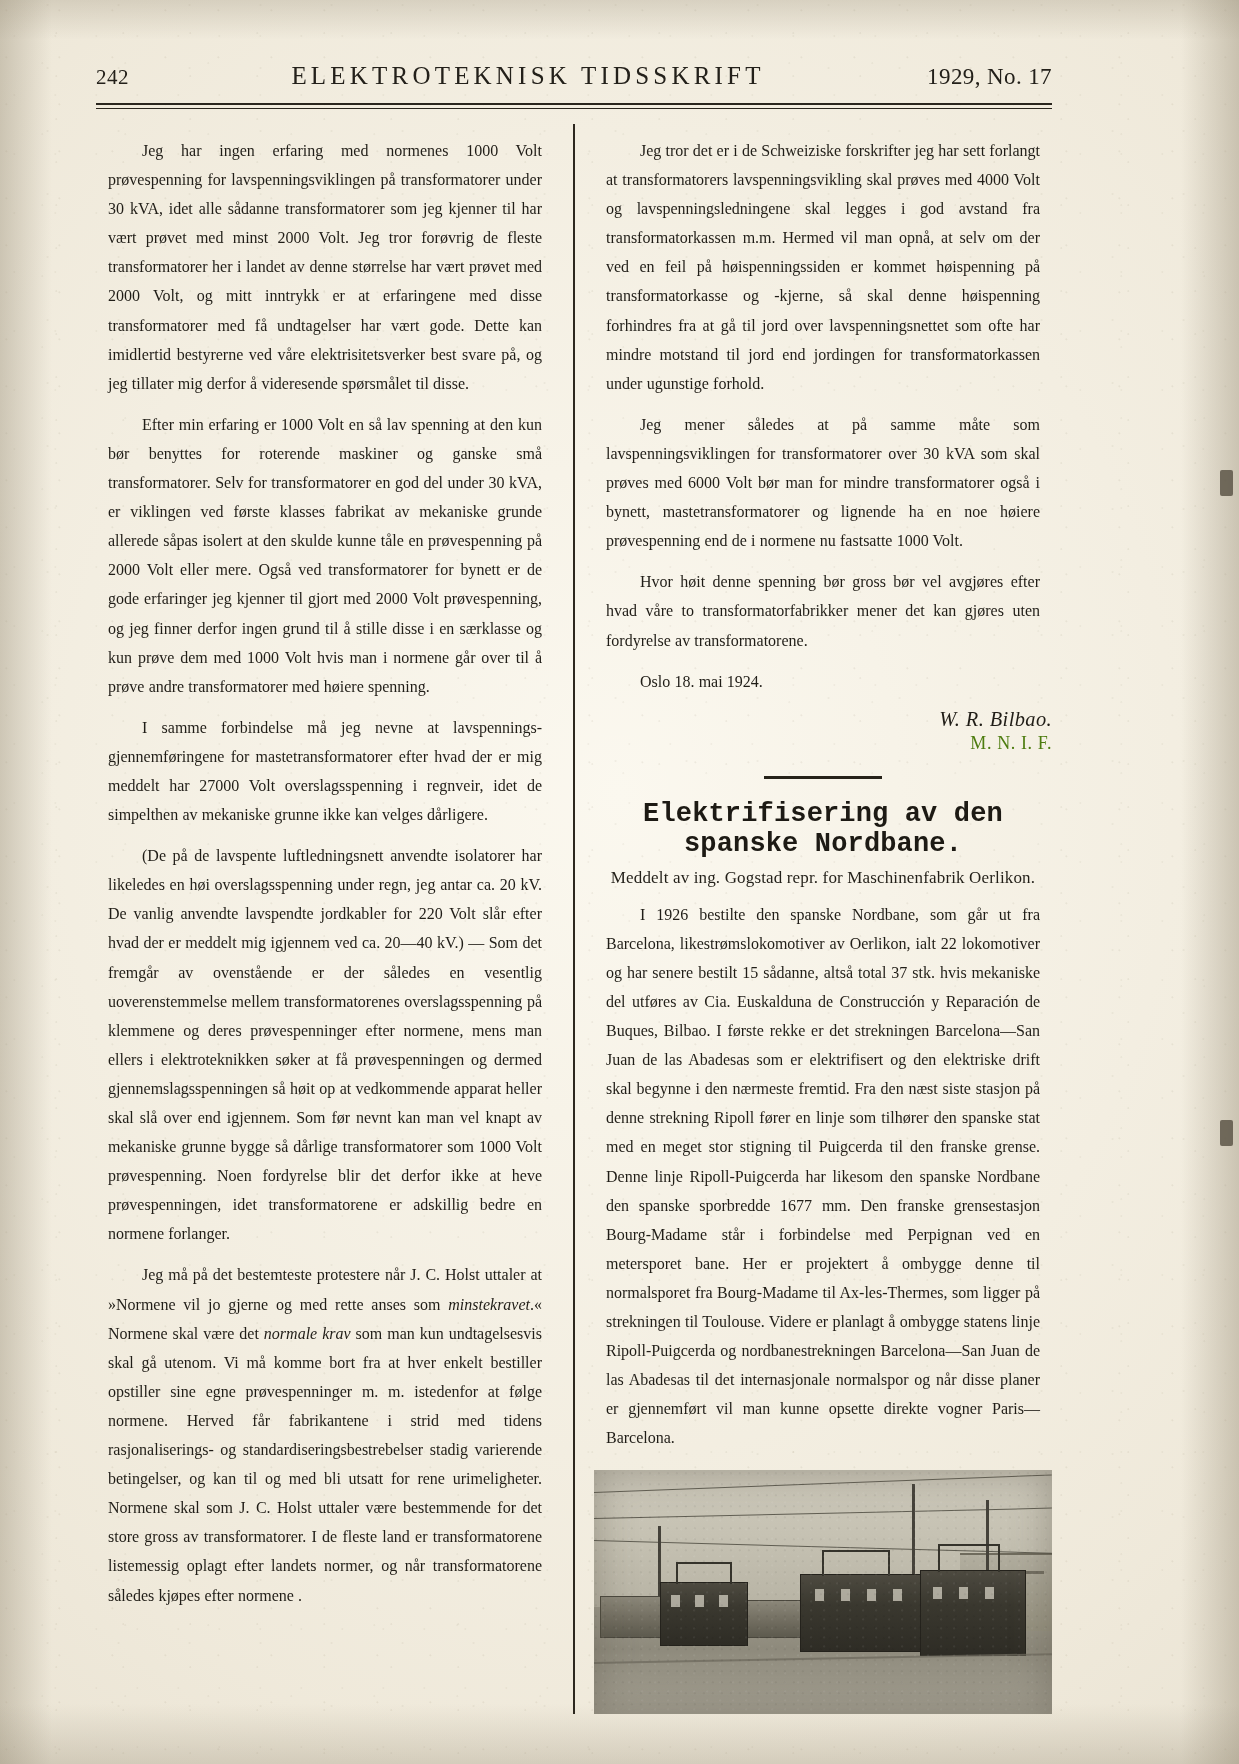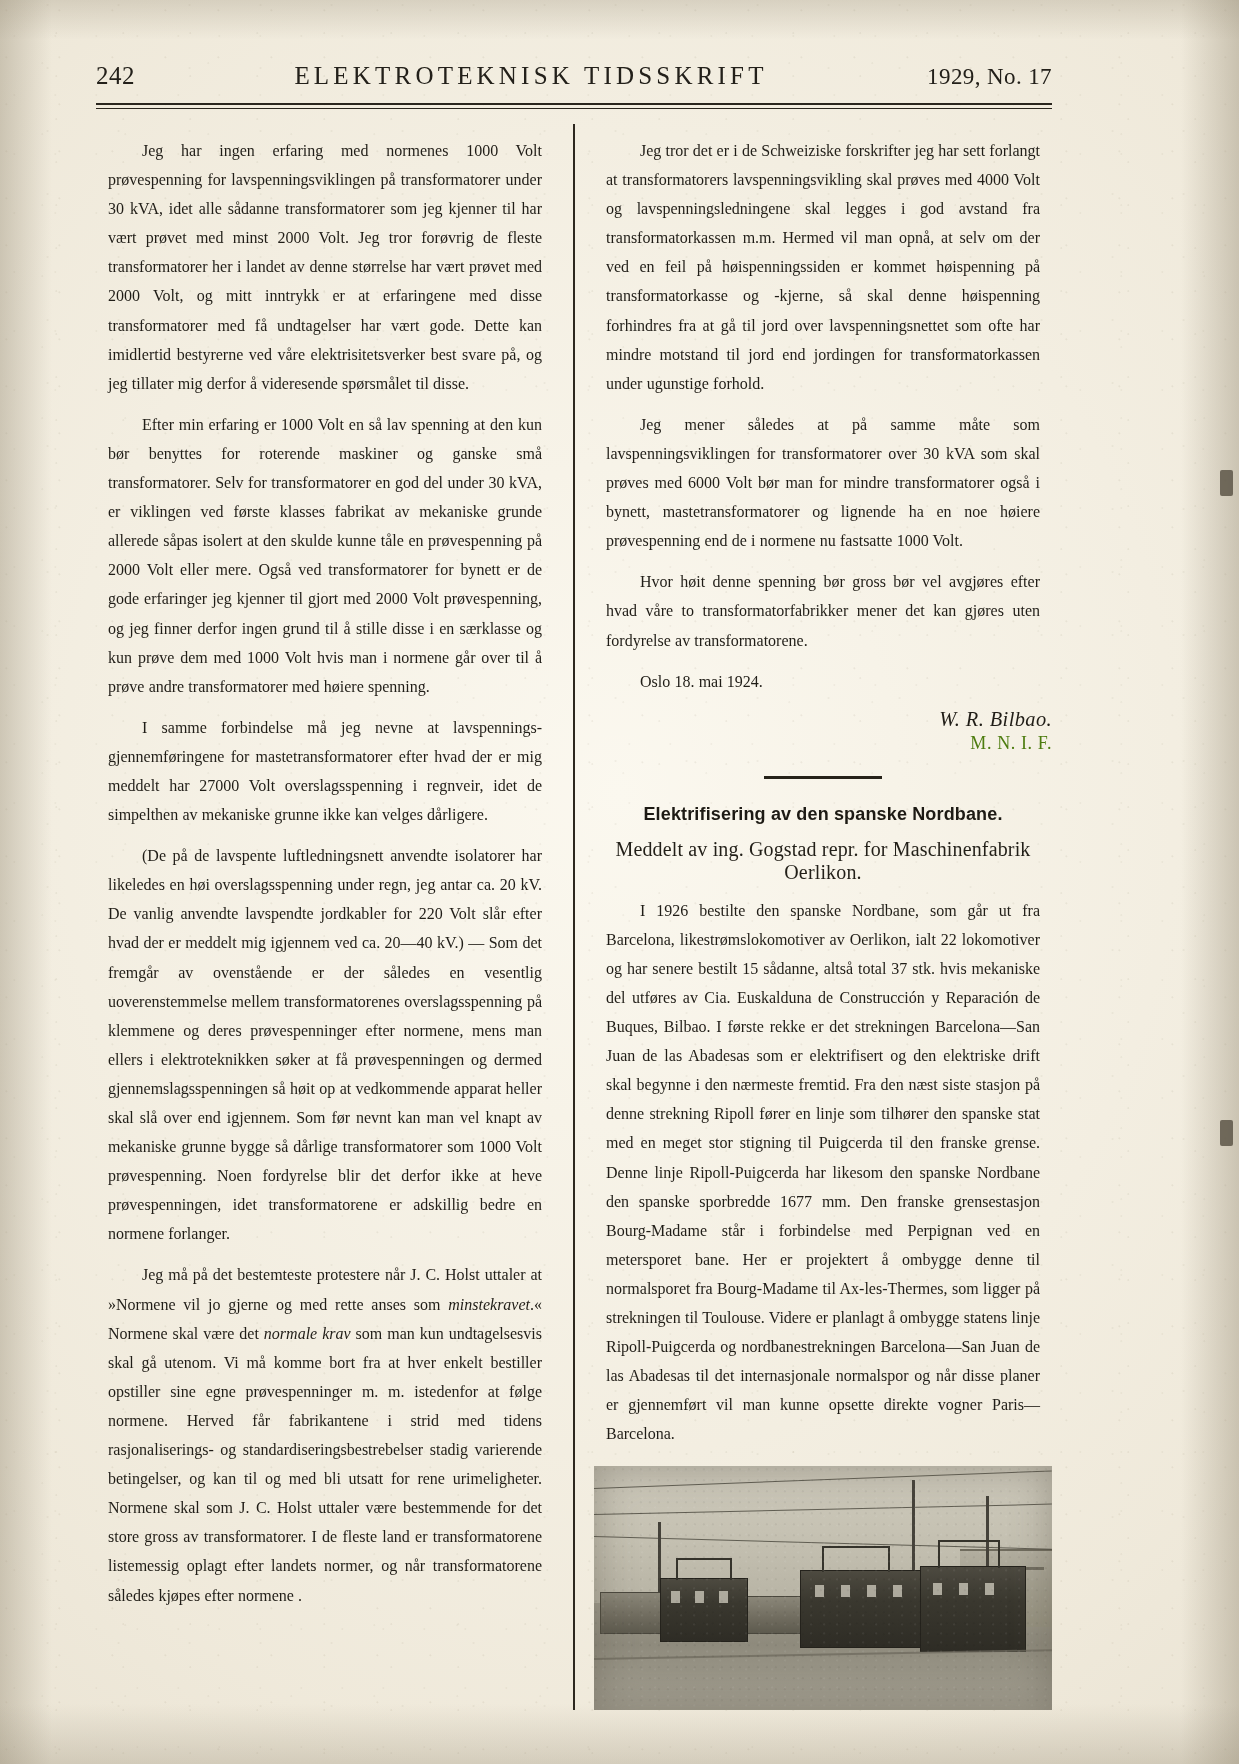--- a/index.html
+++ b/index.html
@@ -79,21 +79,21 @@
   }
 
   
   .runhead {
     display: flex;
     align-items: baseline;
     justify-content: space-between;
     color: #23201a;
   }
   .runhead .folio {
-    font-size: 25px;
+    font-size: 21px;
     letter-spacing: 0.5px;
     font-family: "Liberation Serif", serif;
     text-align: right;
   }
   .runhead .journal {
     font-size: 25px;
     letter-spacing: 4.2px;
     font-family: "Liberation Serif", serif;
     white-space: nowrap;
   }
@@ -172,32 +172,32 @@
   .sec-divider {
     margin: 22px auto 20px auto;
     width: 118px;
     height: 3px;
     background: #262219;
   }
 
   
   h2.art-title {
     margin: 0;
-    font-size: 18px;
+    font-size: 27px;
     font-weight: bold;
     text-align: center;
     color: #1d1a14;
-    font-family: Liberation Sans, sans-serif;
+    font-family: Liberation Mono, monospace;
     letter-spacing: 0.15px;
     line-height: 30px;
   }
   .art-byline {
     margin: 9px 0 4px 0;
     text-align: center;
-    font-size: 20px;
+    font-size: 17px;
     color: #221f18;
     letter-spacing: 0.15px;
   }
 
   
   .photo-wrap {
     margin-top: 18px;
     width: 458px;
     height: 244px;
     position: relative;

